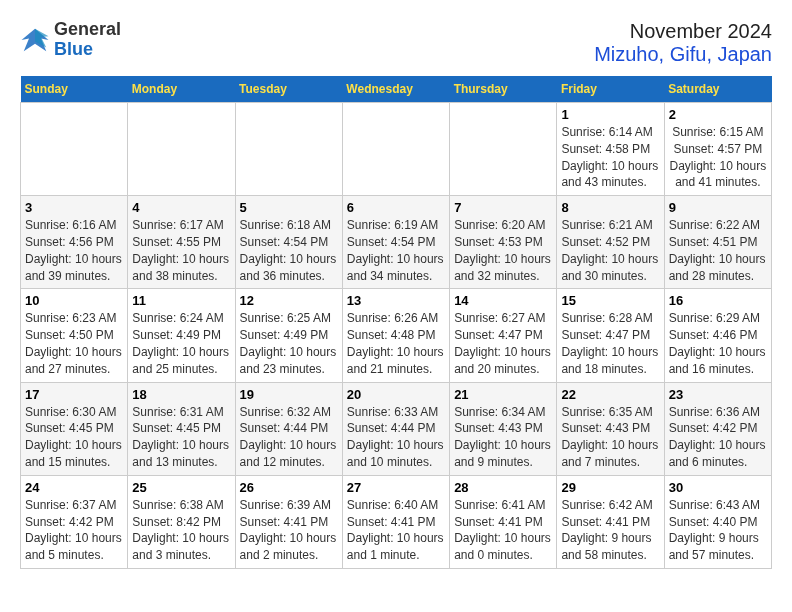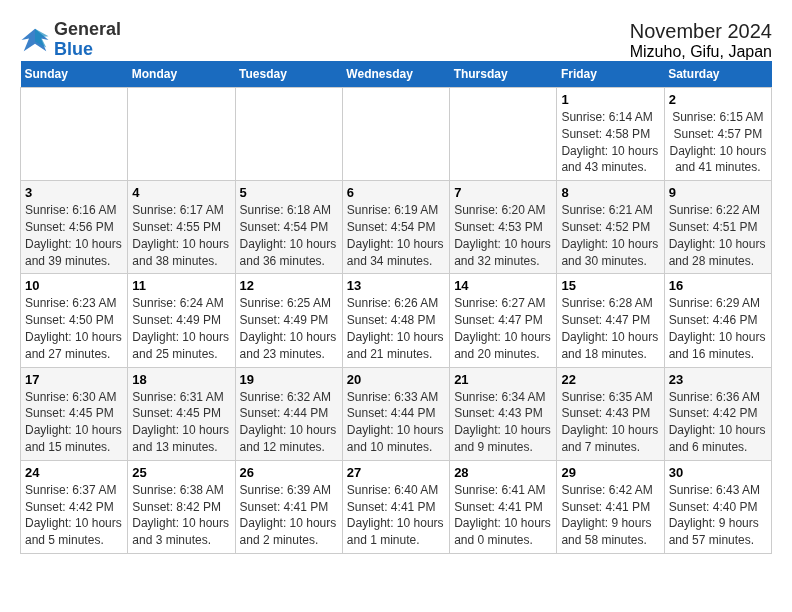--- a/index.html
+++ b/index.html
@@ -7,20 +7,21 @@
       font-family: Arial, sans-serif;
       background: #fff;
       width: 792px;
       min-height: 612px;
       padding: 20px;
     }
     .header-area {
       display: flex;
       justify-content: space-between;
       align-items: flex-start;
+      margin-bottom: 10px;
       gap: 24px;
     }
     .logo {
       display: flex;
       align-items: center;
       gap: 4px;
     }
     .logo-text {
       display: flex;
       flex-direction: column;
@@ -36,31 +37,31 @@
     }
     .title-area {
       text-align: right;
     }
     .month-title {
       font-size: 20px;
       font-weight: normal;
       color: #222;
     }
     .location {
-      font-size: 16px;
-      color: #000000;
+      font-size: 20px;
+      color: #1d4ed8;
     }
     table {
       width: 100%;
       border-collapse: collapse;
       font-size: 11px;
     }
     thead th {
       background: #1a6bbf;
-      color: #ffffff;
+      color: #fde047;
       padding: 6px 4px;
       text-align: left;
       font-size: 12px;
       font-weight: bold;
     }
     td {
       border: 1px solid #ccc;
       vertical-align: top;
       padding: 4px;
       width: calc(100% / 7);

